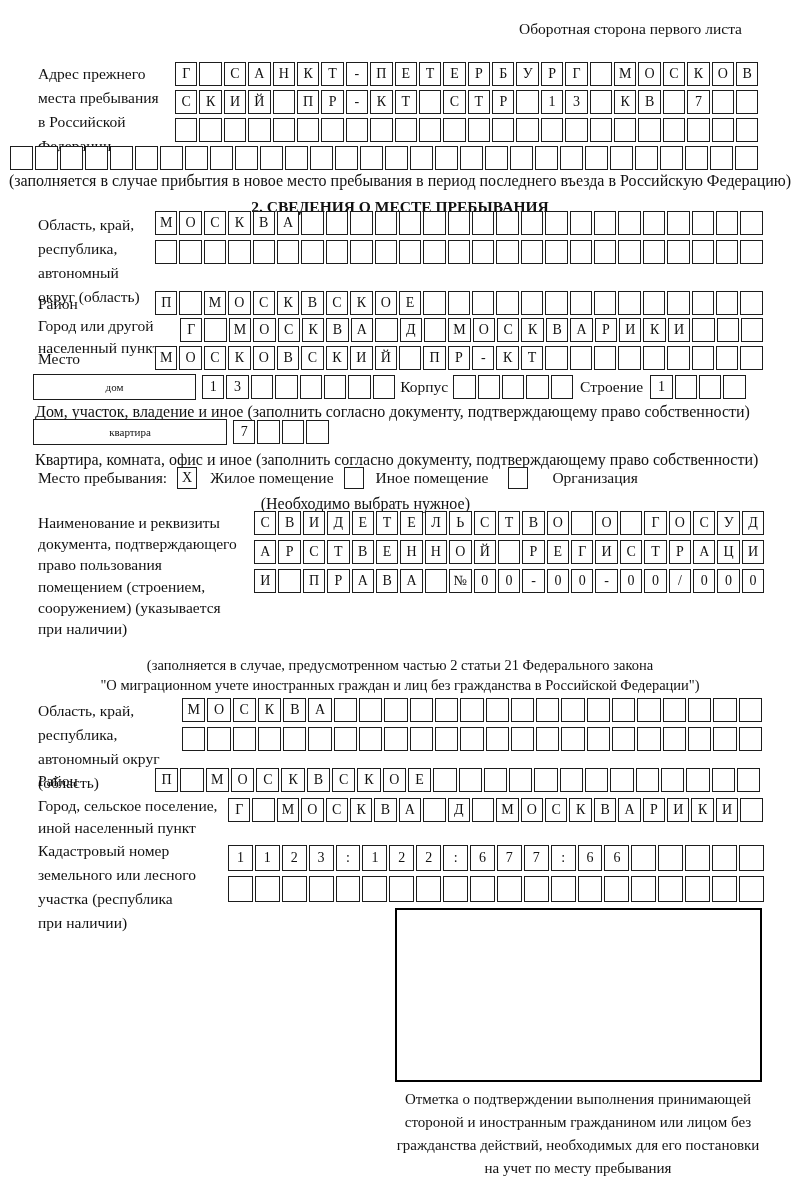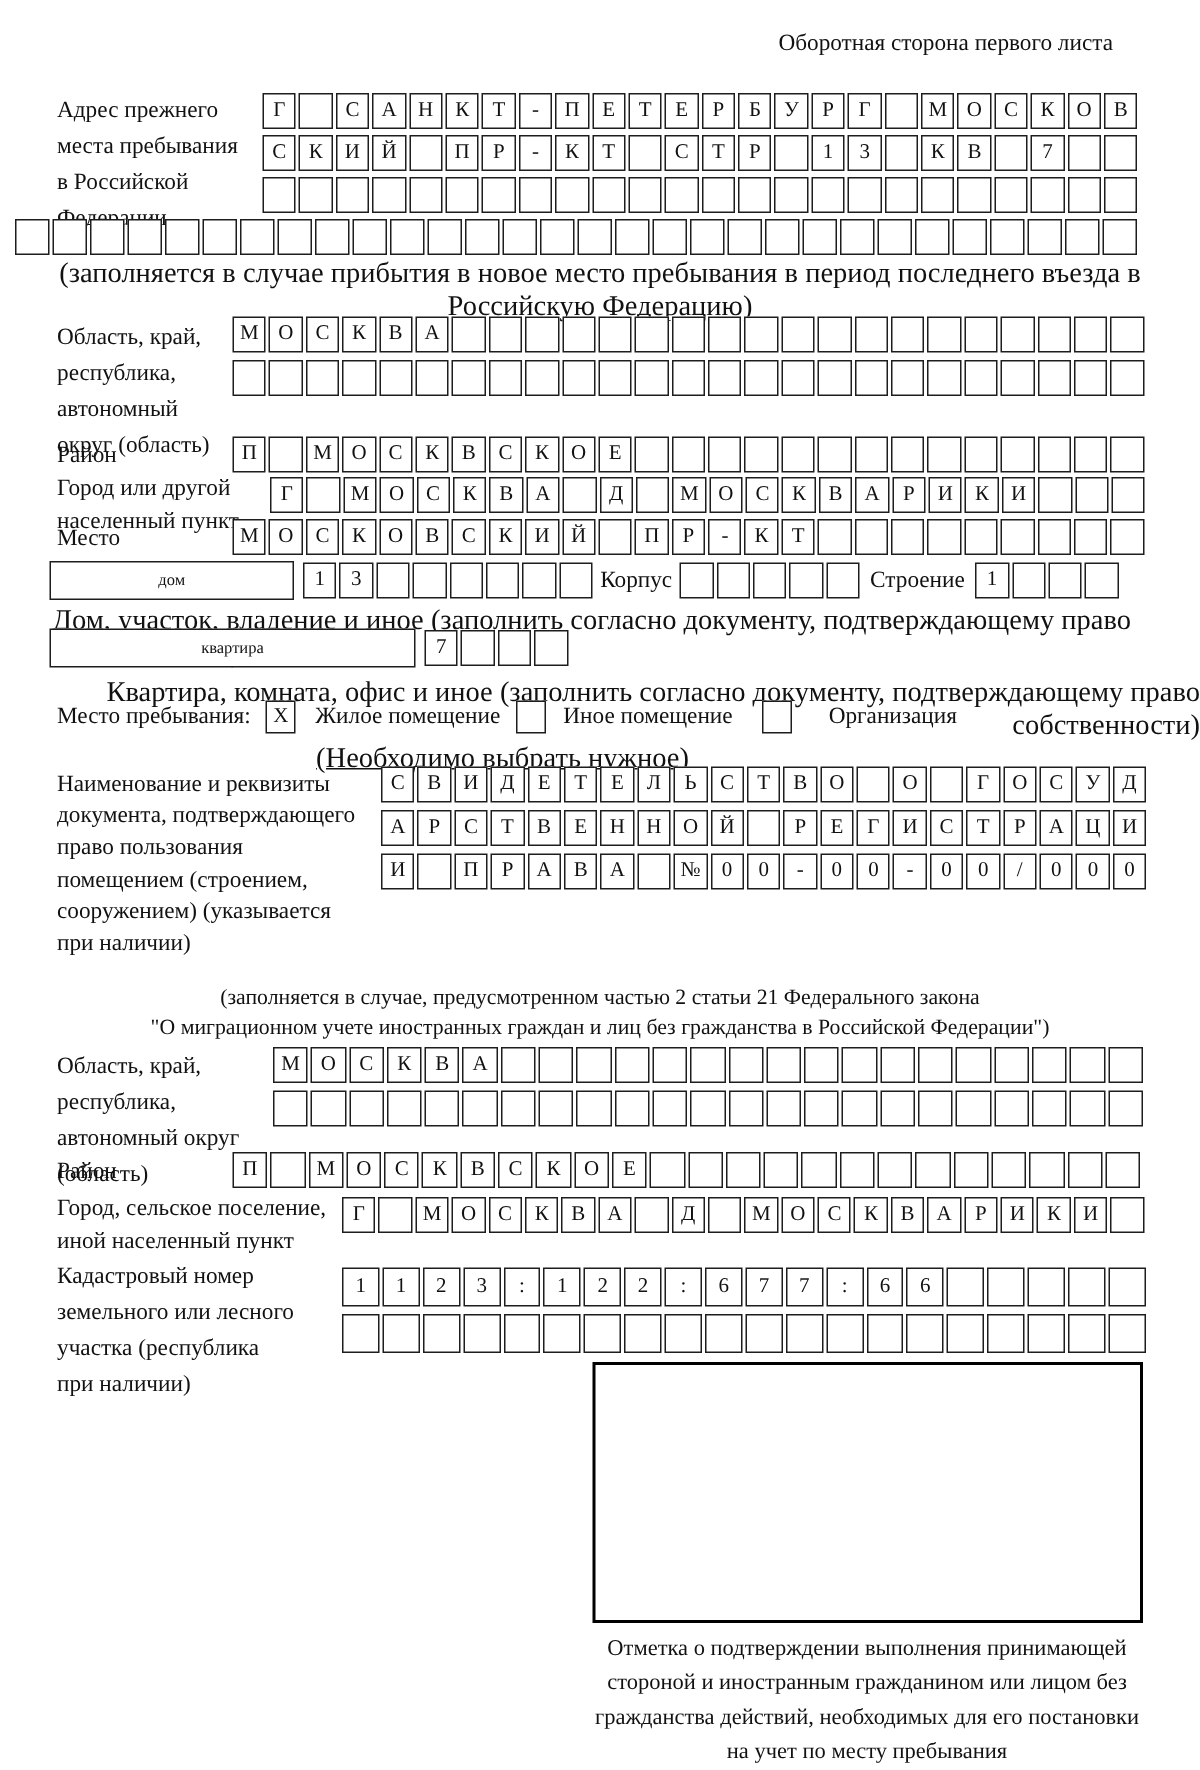--- a/index.html
+++ b/index.html
@@ -2,21 +2,21 @@
 <html><head>
 <meta charset="utf-8">
 <style>
   html,body{margin:0;padding:0;background:#fff;}
   .page{
     position:relative;width:800px;height:1180px;background:#fff;
     font-family:"Liberation Serif","DejaVu Serif",serif;color:#111;overflow:hidden;
   }
   .abs{position:absolute;}
   .label{font-size:15.5px;line-height:24px;white-space:pre-line;}
-  .small-note{font-size:19px;white-space:pre-line;}
+  .small-note{font-size:16px;white-space:pre-line;}
   .center{text-align:center;width:800px;left:0;}
   .bold{font-weight:bold;}
   .boxrow{position:absolute;display:flex;gap:2px;}
   .boxrow-inline{display:flex;gap:2px;}
   .cell{
     width:22.4px;height:24px;border:1.7px solid #1d1d1d;box-sizing:border-box;
     display:flex;align-items:center;justify-content:center;
     font-size:14px;background:#fff;flex:none;
   }
   .row-wide .cell{width:23px;}
@@ -151,20 +151,21 @@
       <div class="cell"></div>
       <div class="cell"></div>
       <div class="cell"></div>
       <div class="cell"></div>
       <div class="cell"></div>
       <div class="cell"></div>
       <div class="cell"></div>
     </div>
   <div class="abs small-note center" style="top:172px;">(заполняется в случае прибытия в новое место пребывания в период последнего въезда в Российскую Федерацию)</div>
 
+  <div class="abs label bold center" style="top:195px;">2. СВЕДЕНИЯ О МЕСТЕ ПРЕБЫВАНИЯ</div>
 
   <div class="abs label" style="left:38px;top:213px;">Область, край,
 республика,
 автономный
 округ (область)</div>
   <div class="boxrow" style="left:155px;top:211px;">
       <div class="cell">М</div>
       <div class="cell">О</div>
       <div class="cell">С</div>
       <div class="cell">К</div>
@@ -329,40 +330,40 @@
     <div class="boxrow-inline">
         <div class="cell">1</div>
         <div class="cell"></div>
         <div class="cell"></div>
         <div class="cell"></div>
       </div>
   </div>
   <div class="abs small-note" style="left:35px;top:403px;">Дом, участок, владение и иное (заполнить согласно документу, подтверждающему право собственности)</div>
 
   <div class="hrow" style="left:33px;top:419px;">
-    <div class="field-rect" style="width:244px;">квартира</div>
+    <div class="field-rect" style="width:194px;">квартира</div>
     <div class="boxrow-inline" style="margin-left:6px;">
         <div class="cell">7</div>
         <div class="cell"></div>
         <div class="cell"></div>
         <div class="cell"></div>
       </div>
   </div>
   <div class="abs small-note" style="left:35px;top:451px;text-align:right;">Квартира, комната, офис и иное (заполнить согласно документу, подтверждающему право собственности)</div>
 
   <div class="hrow" style="left:38px;top:467px;">
     <span class="inline-label">Место пребывания:</span>
     <div class="checkbox" style="margin-left:10px;">X</div>
     <span class="inline-label" style="margin-left:13px;">Жилое помещение</span>
     <div class="checkbox" style="margin-left:10px;"></div>
     <span class="inline-label" style="margin-left:12px;">Иное помещение</span>
     <div class="checkbox" style="margin-left:20px;"></div>
     <span class="inline-label" style="margin-left:24px;">Организация</span>
   </div>
-  <div class="abs small-note" style="left:200px;top:495px;width:270px;text-align:center;text-decoration:underline;">(Необходимо выбрать нужное)</div>
+  <div class="abs small-note" style="left:200px;top:495px;width:270px;text-align:right;">(Необходимо выбрать нужное)</div>
 
   <div class="abs label" style="left:38px;top:512px;line-height:21.2px;">Наименование и реквизиты
 документа, подтверждающего
 право пользования
 помещением (строением,
 сооружением) (указывается
 при наличии)</div>
   <div class="boxrow" style="left:254px;top:511px;">
       <div class="cell">С</div>
       <div class="cell">В</div>

